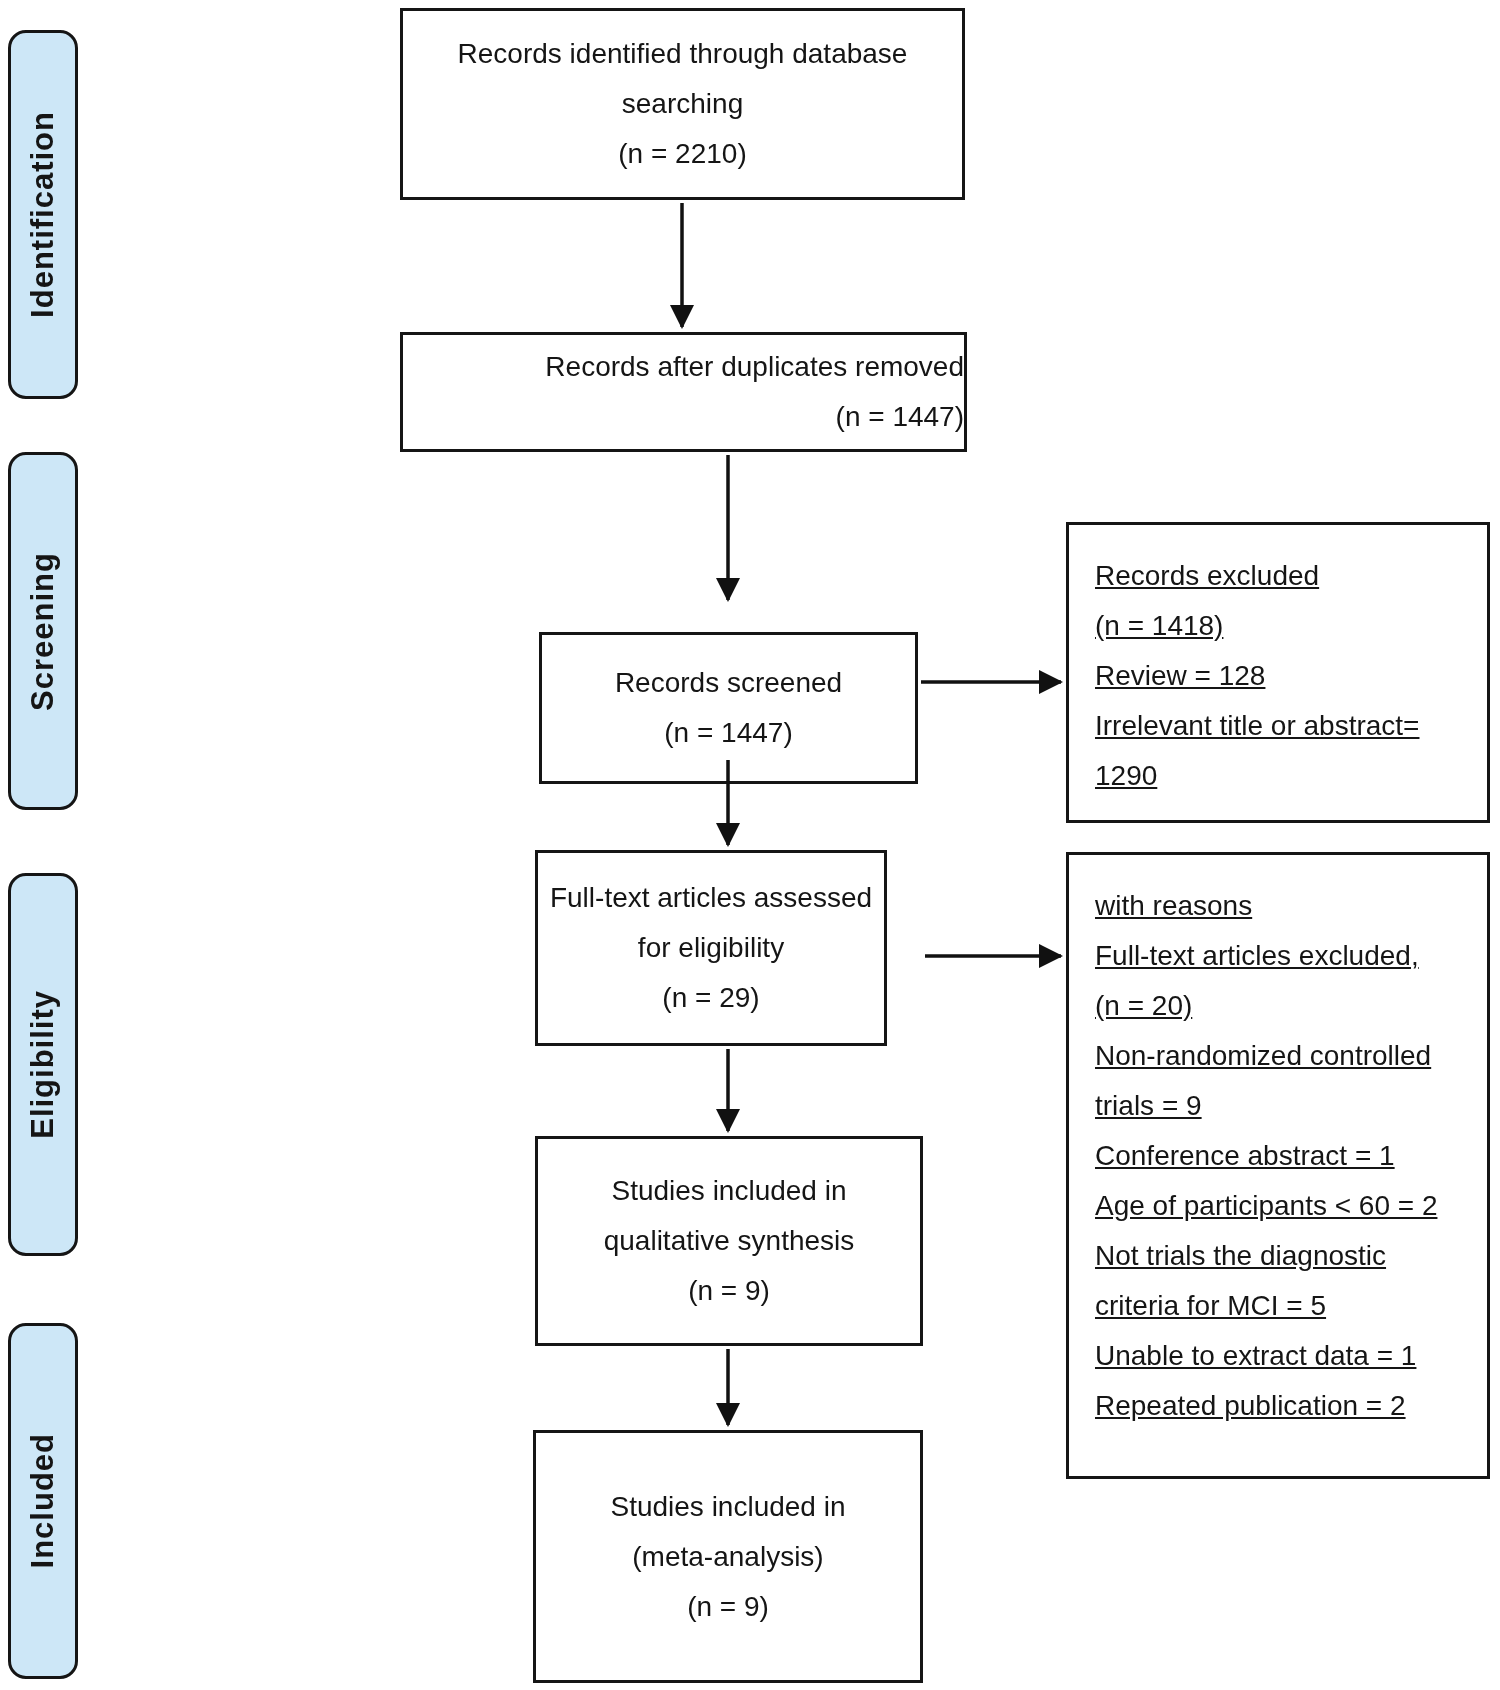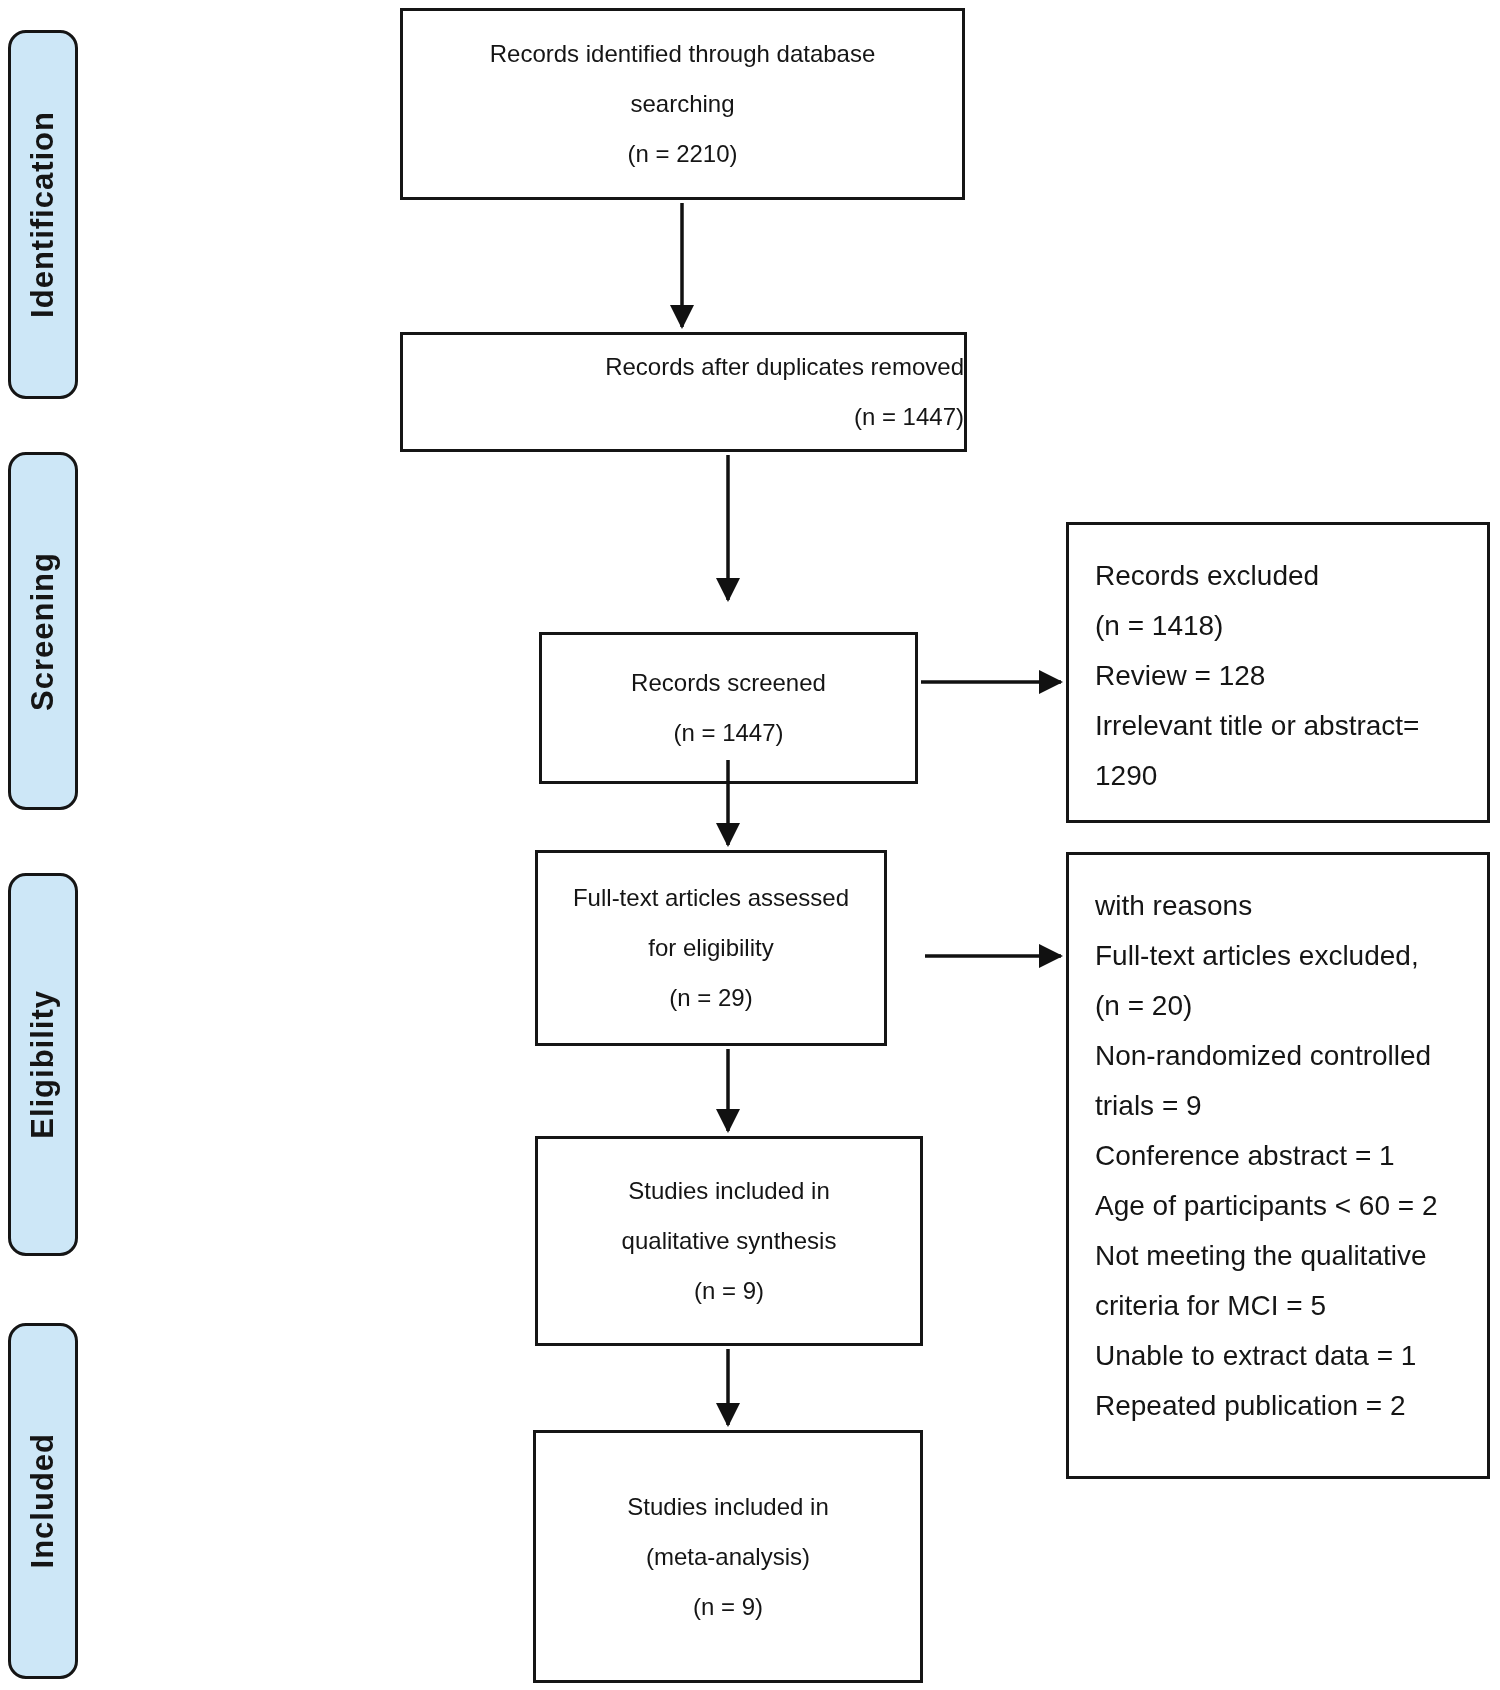--- a/index.html
+++ b/index.html
@@ -18,30 +18,30 @@
   .stage-band .vlabel {
     writing-mode: vertical-rl; transform: rotate(180deg);
     font-size: 31px; font-weight: bold; letter-spacing: 1px; color: #151515;
     white-space: nowrap;
   }
 
   
   .flow-box {
     position: absolute; background: #ffffff; border: 3px solid #151515;
     display: flex; flex-direction: column; justify-content: center;
-    text-align: center; font-size: 24px; line-height: 50px; color: #151515;
+    text-align: center; font-size: 28px; line-height: 50px; color: #151515;
     box-sizing: border-box;
   }
   .flow-box .line { display: block; }
 
   
   .side-box {
     position: absolute; background: #ffffff; border: 3px solid #151515;
     text-align: left; font-size: 28px; line-height: 50px; color: #151515;
-    box-sizing: border-box; padding: 26px 16px 10px 26px;
+    box-sizing: border-box; padding: 26px 16px 10px 26px; text-decoration: underline;
   }
   .side-box .line { display: block; }
 
   
   svg.arrows { position: absolute; inset: 0; pointer-events: none; }
   svg.arrows line { stroke: #111111; stroke-width: 3.5; }
 </style>
 </head>
 <body>
 
@@ -103,21 +103,21 @@
   </div>
 
   <div class="side-box" style="left:1066px; top:852px; width:424px; height:627px;">
     <span class="line">with reasons</span>
     <span class="line">Full-text articles excluded,</span>
     <span class="line">(n = 20)</span>
     <span class="line">Non-randomized controlled</span>
     <span class="line">trials = 9</span>
     <span class="line">Conference abstract = 1</span>
     <span class="line">Age of participants &lt; 60 = 2</span>
-    <span class="line">Not meeting the qualitative</span>
+    <span class="line">Not trials the diagnostic</span>
     <span class="line">criteria for MCI = 5</span>
     <span class="line">Unable to extract data = 1</span>
     <span class="line">Repeated publication = 2</span>
   </div>
 
   <svg class="arrows" width="1500" height="1690" viewBox="0 0 1500 1690">
     <defs>
       <marker id="ah" viewBox="0 0 12 12" refX="11" refY="6" markerWidth="7" markerHeight="7" orient="auto">
         <path d="M0,0 L12,6 L0,12 Z" fill="#111111"></path>
       </marker>

